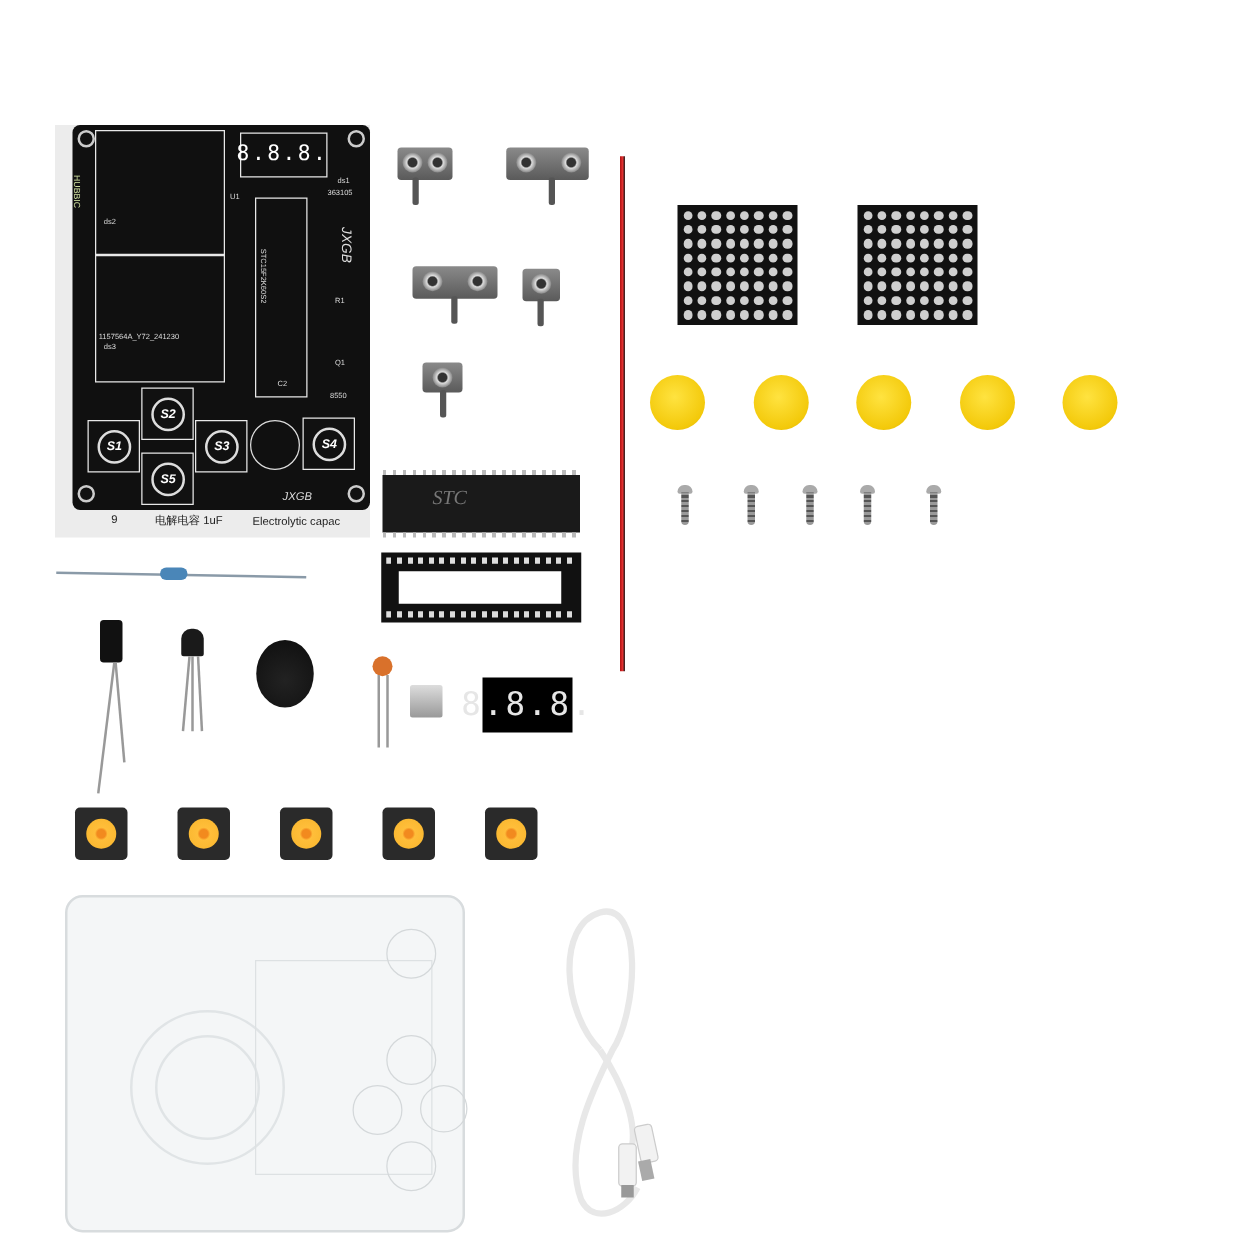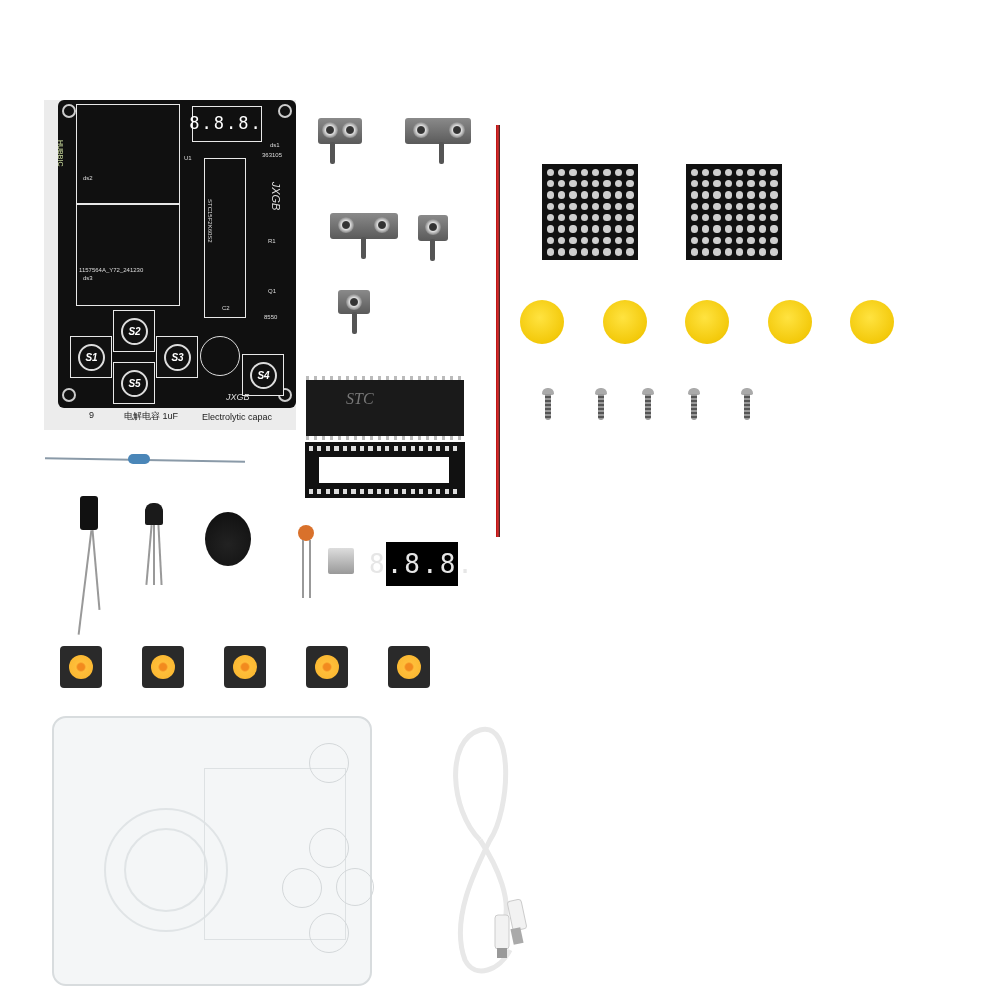--- a/index.html
+++ b/index.html
@@ -15,21 +15,21 @@
   .paper-label { position:absolute; font-size:9px; color:#222; white-space:nowrap; }
   .seg { position:absolute; background:#000; color:#fff; font-family:"DejaVu Sans Mono", monospace; display:flex; align-items:center; justify-content:center; letter-spacing:2px; }
   .pcb-silk-text { position:absolute; color:#ddd; font-size:6px; white-space:nowrap; }
   
   .contact { position:absolute; background:linear-gradient(#8a8a8a,#5a5a5a); border-radius:3px; }
   .contact .eyelet { position:absolute; top:4px; width:16px; height:16px; border-radius:50%; background:radial-gradient(circle,#333 30%,#ddd 40%,#888 70%); }
   .contact .tab { position:absolute; width:5px; height:22px; background:#555; border-radius:2px; }
   
   .wire { left:496px; top:125px; width:4px; height:412px; background:linear-gradient(90deg,#b01010,#e03030,#202020); }
   
-  .ic { left:306px; top:380px; width:158px; height:56px; background:#1a1a1a; color:#777; font-style:italic; font-family:"Liberation Serif", serif; font-size:16px; }
+  .ic { left:306px; top:380px; width:158px; height:46px; background:#1a1a1a; color:#777; font-style:italic; font-family:"Liberation Serif", serif; font-size:16px; }
   .ic-pins-top, .ic-pins-bot { position:absolute; left:0; width:158px; height:4px; background:repeating-linear-gradient(90deg,#bbb 0 3px,transparent 3px 8px); }
   .socket { left:305px; top:442px; width:160px; height:56px; background:#111; }
   .socket .win { position:absolute; left:14px; top:15px; width:130px; height:26px; background:#fff; }
   .socket .pins { position:absolute; left:4px; width:152px; height:5px; background:repeating-linear-gradient(90deg,#ddd 0 4px,transparent 4px 8.5px); }
   
   .matrix { position:absolute; width:96px; height:96px; background:#111; display:grid; grid-template-columns:repeat(8,1fr); grid-template-rows:repeat(8,1fr); padding:3px; box-sizing:border-box; gap:1px; }
   .matrix span { border-radius:50%; background:#cfcfcf; margin:1.5px; }
   .cap { position:absolute; width:44px; height:44px; border-radius:50%; background:radial-gradient(circle at 45% 40%,#ffe340,#f3c90a 70%,#d8a900); }
   .screw { position:absolute; width:12px; height:34px; }
   .screw .head { position:absolute; left:0; top:0; width:12px; height:7px; border-radius:6px 6px 2px 2px; background:#aaa; }
@@ -92,21 +92,21 @@
 
   <div class="sw" style="left:12px;top:236px;">
       <div class="ring">S1</div>
     </div>
   <div class="sw" style="left:55px;top:210px;">
       <div class="ring">S2</div>
     </div>
   <div class="sw" style="left:98px;top:236px;">
       <div class="ring">S3</div>
     </div>
-  <div class="sw" style="left:184px;top:234px;margin-top:20px;">
+  <div class="sw" style="left:184px;top:234px;">
       <div class="ring">S4</div>
     </div>
   <div class="sw" style="left:55px;top:262px;">
       <div class="ring">S5</div>
     </div>
   <div class="abs" style="left:142px;top:236px;width:38px;height:38px;border-radius:50%;border:1.5px solid #ddd;"></div>
   <div class="pcb-silk-text" style="left:168px;top:292px;font-size:9px;font-style:italic;">JXGB</div>
 </div>
 
 <div class="contact" style="left:318px;top:118px;width:44px;height:26px;">

